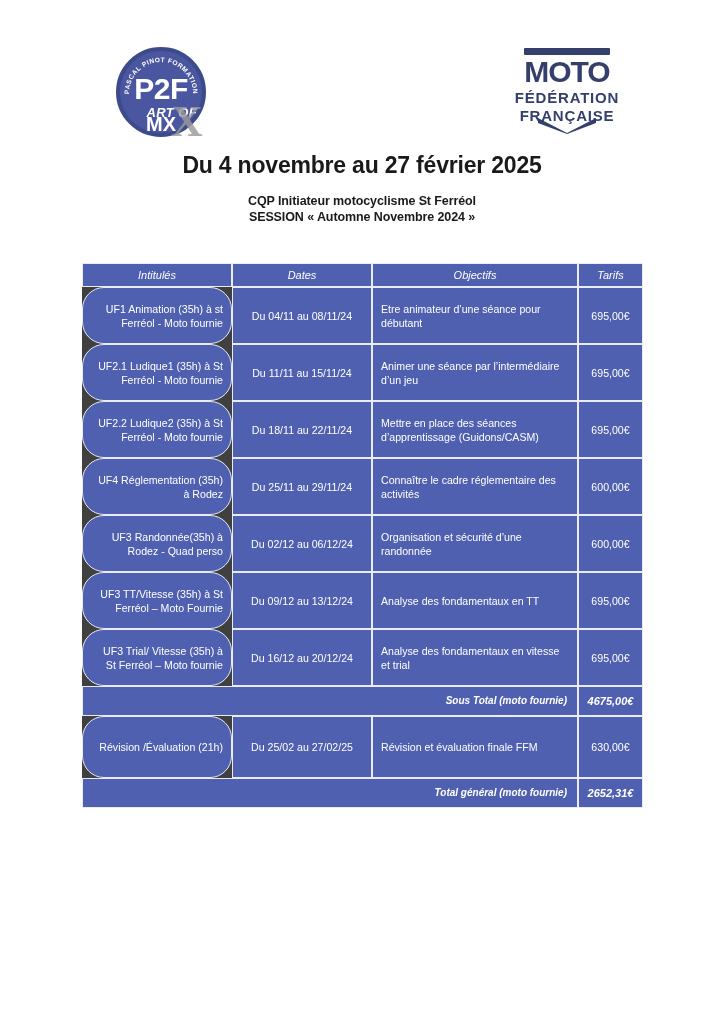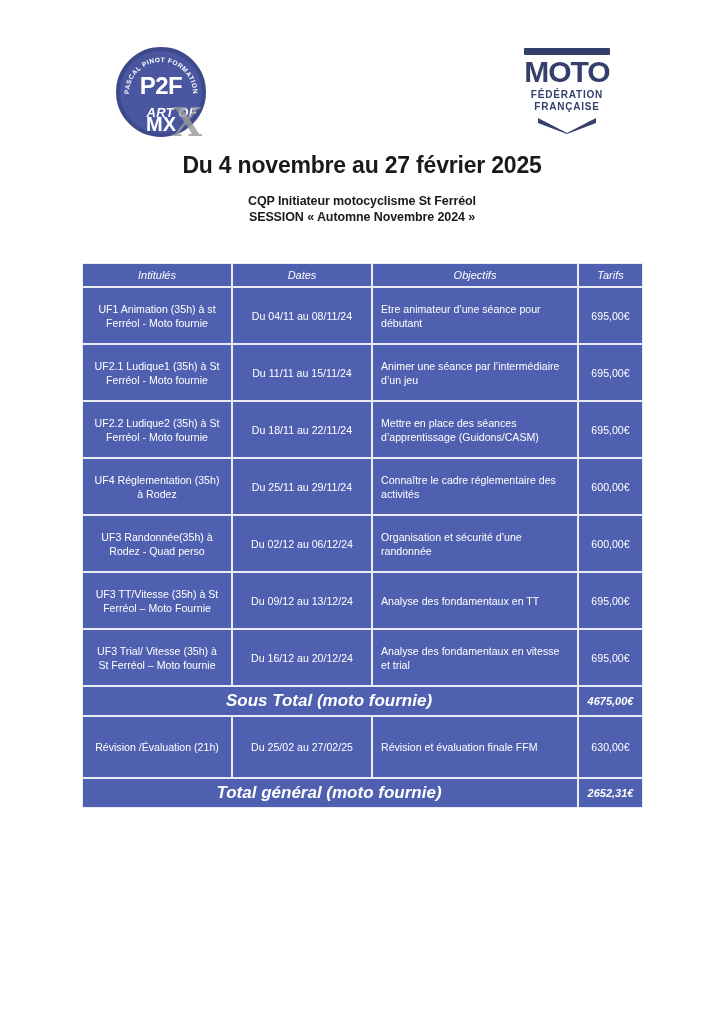--- a/index.html
+++ b/index.html
@@ -67,21 +67,21 @@
     font-size: 6.6px;
     font-weight: bold;
     letter-spacing: 0.5px;
   }
   .p2f-main {
     position: absolute;
     left: 0;
     top: 30px;
     width: 96px;
     text-align: center;
-    font-size: 24px;
+    font-size: 30px;
     font-weight: bold;
     color: #ffffff;
     letter-spacing: -0.5px;
     line-height: 1;
     font-family: "Liberation Sans", sans-serif;
   }
   .p2f-artof {
     position: absolute;
     left: 0;
     top: 61px;
@@ -148,21 +148,21 @@
     letter-spacing: -1px;
     line-height: 1.05;
     font-family: "Liberation Sans", sans-serif;
   }
   .ffm-fed {
     position: absolute;
     left: 0;
     top: 41px;
     width: 118px;
     text-align: center;
-    font-size: 10px;
+    font-size: 15px;
     font-weight: bold;
     color: #343f6b;
     letter-spacing: 0.8px;
     line-height: 1.2;
   }
   .ffm-chevron {
     position: absolute;
     left: 30px;
     top: 70px;
     width: 58px;
@@ -224,33 +224,33 @@
     font-weight: normal;
     font-size: 11px;
     padding: 4px 6px;
     height: 20px;
   }
   .col-intitules { width: 150px; }
   .col-dates     { width: 140px; }
   .col-objectifs { width: 206px; }
   .col-tarifs    { width: 65px;  }
 
-  td.c-intitules { text-align: center; }
+  td.c-intitules { text-align: right; border-radius: 22px; }
   td.c-dates     { text-align: center; }
   td.c-objectifs { text-align: left; }
   td.c-tarifs    { text-align: center; }
 
   tr.data-row td { height: 57px; }
   tr.revision-row td { height: 62px; }
 
   td.total-label {
-    text-align: center;
+    text-align: right;
     font-style: italic;
     font-weight: bold;
-    font-size: 17px;
+    font-size: 10px;
     padding-right: 10px;
     height: 26px;
   }
   td.total-value {
     text-align: center;
     font-style: italic;
     font-weight: bold;
     font-size: 11px;
     height: 26px;
   }

